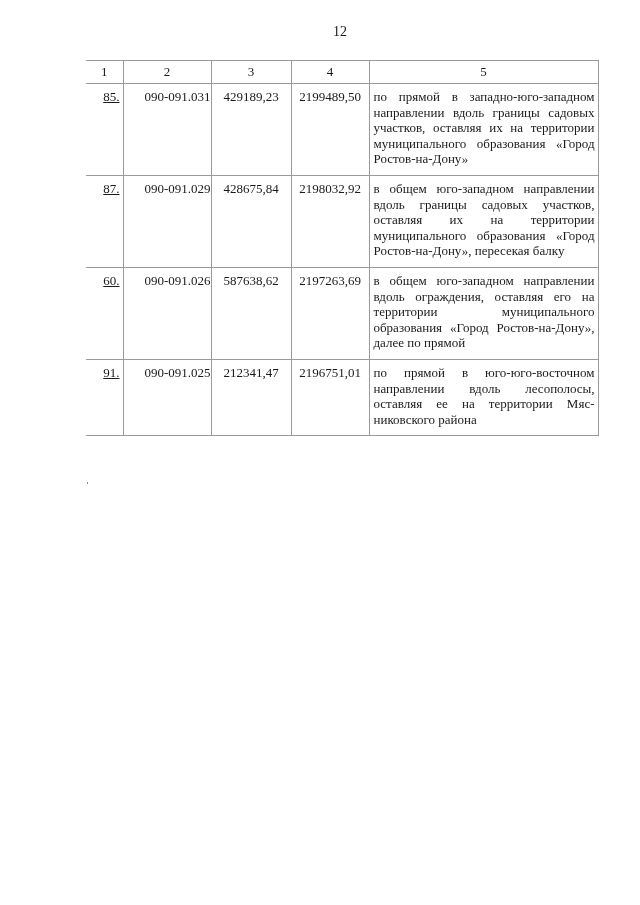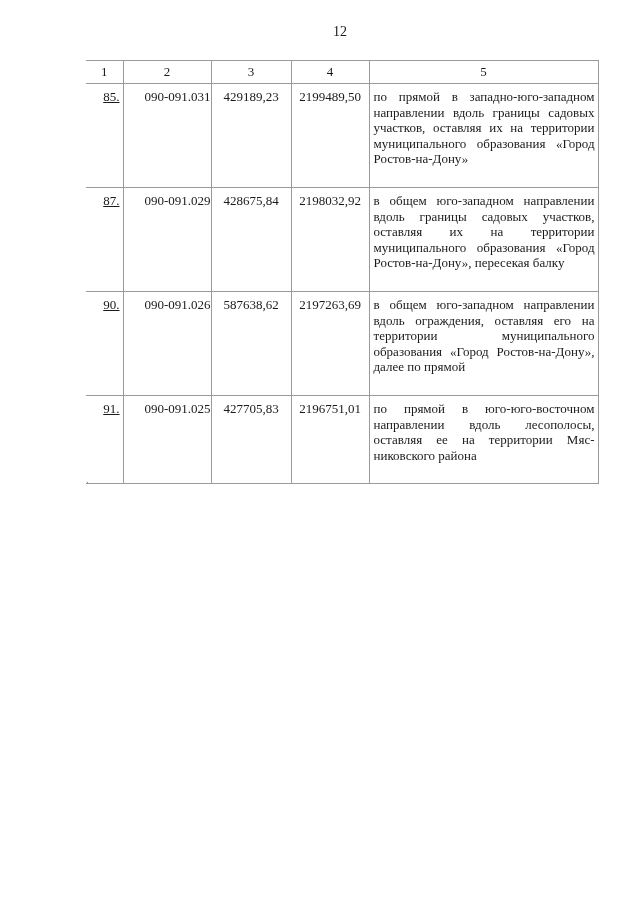--- a/index.html
+++ b/index.html
@@ -69,21 +69,21 @@
       white-space: nowrap;
     }
     table.coords td.val {
       text-align: center;
       padding-top: 5px;
       white-space: nowrap;
     }
     table.coords td.desc {
       text-align: justify;
       text-align-last: left;
-      padding: 5px 3px 20px 4px;
+      padding: 5px 3px 8px 4px;
       hyphens: manual;
       margin-top: 8px;
     }
     table.coords tr.nosep-bottom td { border-bottom: none; }
     table.coords tr.nosep-top td { border-top: none; }
   </style>
 </head>
 <body>
 
 <div class="page-number">12</div>
@@ -115,27 +115,27 @@
       <td class="desc">по прямой в западно-юго-запад­ном направлении вдоль границы садовых участков, оставляя их на территории муниципального об­разования «Город Ростов-на-Дону»</td>
     </tr>
     <tr>
       <td class="num">87.</td>
       <td class="pt">090-091.029</td>
       <td class="val">428675,84</td>
       <td class="val">2198032,92</td>
       <td class="desc">в общем юго-западном направле­нии вдоль границы садовых участков, оставляя их на терри­тории муниципального образова­ния «Город Ростов-на-Дону», пе­ресекая балку</td>
     </tr>
     <tr>
-      <td class="num">90.</td>
+      <td class="num">60.</td>
       <td class="pt">090-091.026</td>
       <td class="val">587638,62</td>
       <td class="val">2197263,69</td>
       <td class="desc">в общем юго-западном направле­нии вдоль ограждения, оставляя его на территории муниципаль­ного образования «Город Ростов-на-Дону», далее по прямой</td>
     </tr>
     <tr>
       <td class="num">91.</td>
       <td class="pt">090-091.025</td>
-      <td class="val">427705,83</td>
+      <td class="val">212341,47</td>
       <td class="val">2196751,01</td>
       <td class="desc">по прямой в юго-юго-восточном направлении вдоль лесополосы, оставляя ее на территории Мяс­никовского района</td>
     </tr>
   </tbody>
 </table>
 
 </body></html>

